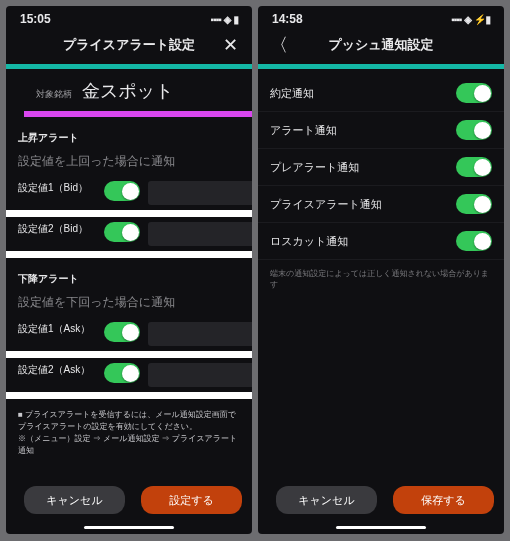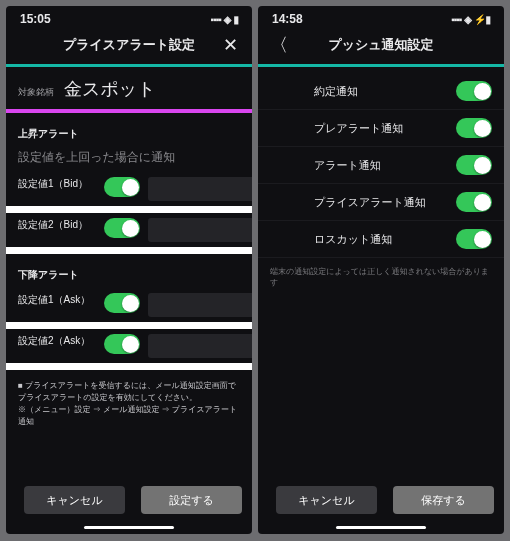--- a/index.html
+++ b/index.html
@@ -32,42 +32,43 @@
     text-align: right;
   }
   .status-right { display: flex; gap: 3px; align-items: center; }
   .signal, .wifi, .battery { font-size: 10px; letter-spacing: -1px; }
   .header {
     display: flex;
     align-items: center;
     justify-content: center;
     position: relative;
     padding: 8px 0 10px;
-    border-bottom: 3px solid #14b8a6;
+    border-bottom: 5px solid #14b8a6;
   }
   .header-title { font-size: 13px; font-weight: 600; }
   .close-x {
     position: absolute;
     right: 14px;
     font-size: 18px;
     font-weight: 300;
     cursor: pointer;
   }
   .back-chevron {
     position: absolute;
     left: 12px;
     font-size: 18px;
     cursor: pointer;
   }
   .sub-row {
     padding: 10px 12px 8px;
     display: flex;
     align-items: baseline;
     gap: 10px;
-    border-bottom: 4px solid #d946ef;
+    border-bottom: 6px solid #d946ef;
+    margin-left: 18px;
   }
   .sub-label { font-size: 9px; color: #9a9a9e; }
   .sub-value { font-size: 18px; font-weight: 400; }
   .section-head {
     padding: 8px 12px 6px;
   }
   .section-title { font-size: 10px; font-weight: 600; margin-top: 6px; }
   .section-caption { font-size: 12px; color: #8a8a8e; margin-top: 8px; }
   .row {
     display: flex;
@@ -122,50 +123,50 @@
   .spacer { flex: 1; }
   .footer {
     display: flex;
     gap: 8px;
     padding: 8px 10px 6px;
   }
   .btn {
     flex: 1;
     height: 28px;
     border: none;
-    border-radius: 4px;
+    border-radius: 12px;
     font-size: 11px;
     cursor: pointer;
     color: #fff;
     font-weight: 500;
     margin-left: 8px;
   }
   .btn-cancel { background: #3a3a3e; }
-  .btn-primary { background: #737373; }
+  .btn-primary { background: #c2410c; }
   .home-ind {
     height: 14px;
     display: flex;
     justify-content: center;
     align-items: center;
   }
   .home-ind::after {
     content: "";
     width: 90px;
     height: 3px;
     background: #fff;
     border-radius: 2px;
   }
   .push-row {
     display: flex;
     align-items: center;
     justify-content: space-between;
     padding: 8px 12px;
     border-bottom: 1px solid #1b1b1f;
   }
-  .push-label { font-size: 11px; margin-left: 44px; }
+  .push-label { font-size: 11px; }
   .push-list { margin-top: 6px; }
 </style>
 </head>
 <body>
 
 <div class="phone">
   <div class="status-bar">
     <span>15:05</span>
     <div class="status-right">
       <span class="signal">▪▪▪▪</span>
@@ -196,20 +197,21 @@
   <div class="row">
     <span class="row-label">設定値2（Bid）</span>
     <div class="toggle on">
         <div class="knob"></div>
       </div>
     <input class="num-input" value="2,500.00" style="">
   </div>
 
   <div class="section-head">
     <div class="section-title">下降アラート</div>
+    <div class="section-caption">設定値を下回った場合に通知</div>
   </div>
   <div class="row">
     <span class="row-label">設定値1（Ask）</span>
     <div class="toggle on">
         <div class="knob"></div>
       </div>
     <input class="num-input" value="2,300.00" style="">
   </div>
   <div class="row">
     <span class="row-label">設定値2（Ask）</span>
@@ -247,27 +249,27 @@
   </div>
 
   <div class="push-list">
     <div class="push-row">
       <span class="push-label">約定通知</span>
       <div class="toggle on">
           <div class="knob"></div>
         </div>
     </div>
     <div class="push-row">
+      <span class="push-label">アラート通知</span>
+      <div class="toggle on">
+          <div class="knob"></div>
+        </div>
+    </div>
+    <div class="push-row">
       <span class="push-label">プレアラート通知</span>
-      <div class="toggle on">
-          <div class="knob"></div>
-        </div>
-    </div>
-    <div class="push-row">
-      <span class="push-label">アラート通知</span>
       <div class="toggle on">
           <div class="knob"></div>
         </div>
     </div>
     <div class="push-row">
       <span class="push-label">プライスアラート通知</span>
       <div class="toggle on">
           <div class="knob"></div>
         </div>
     </div>

